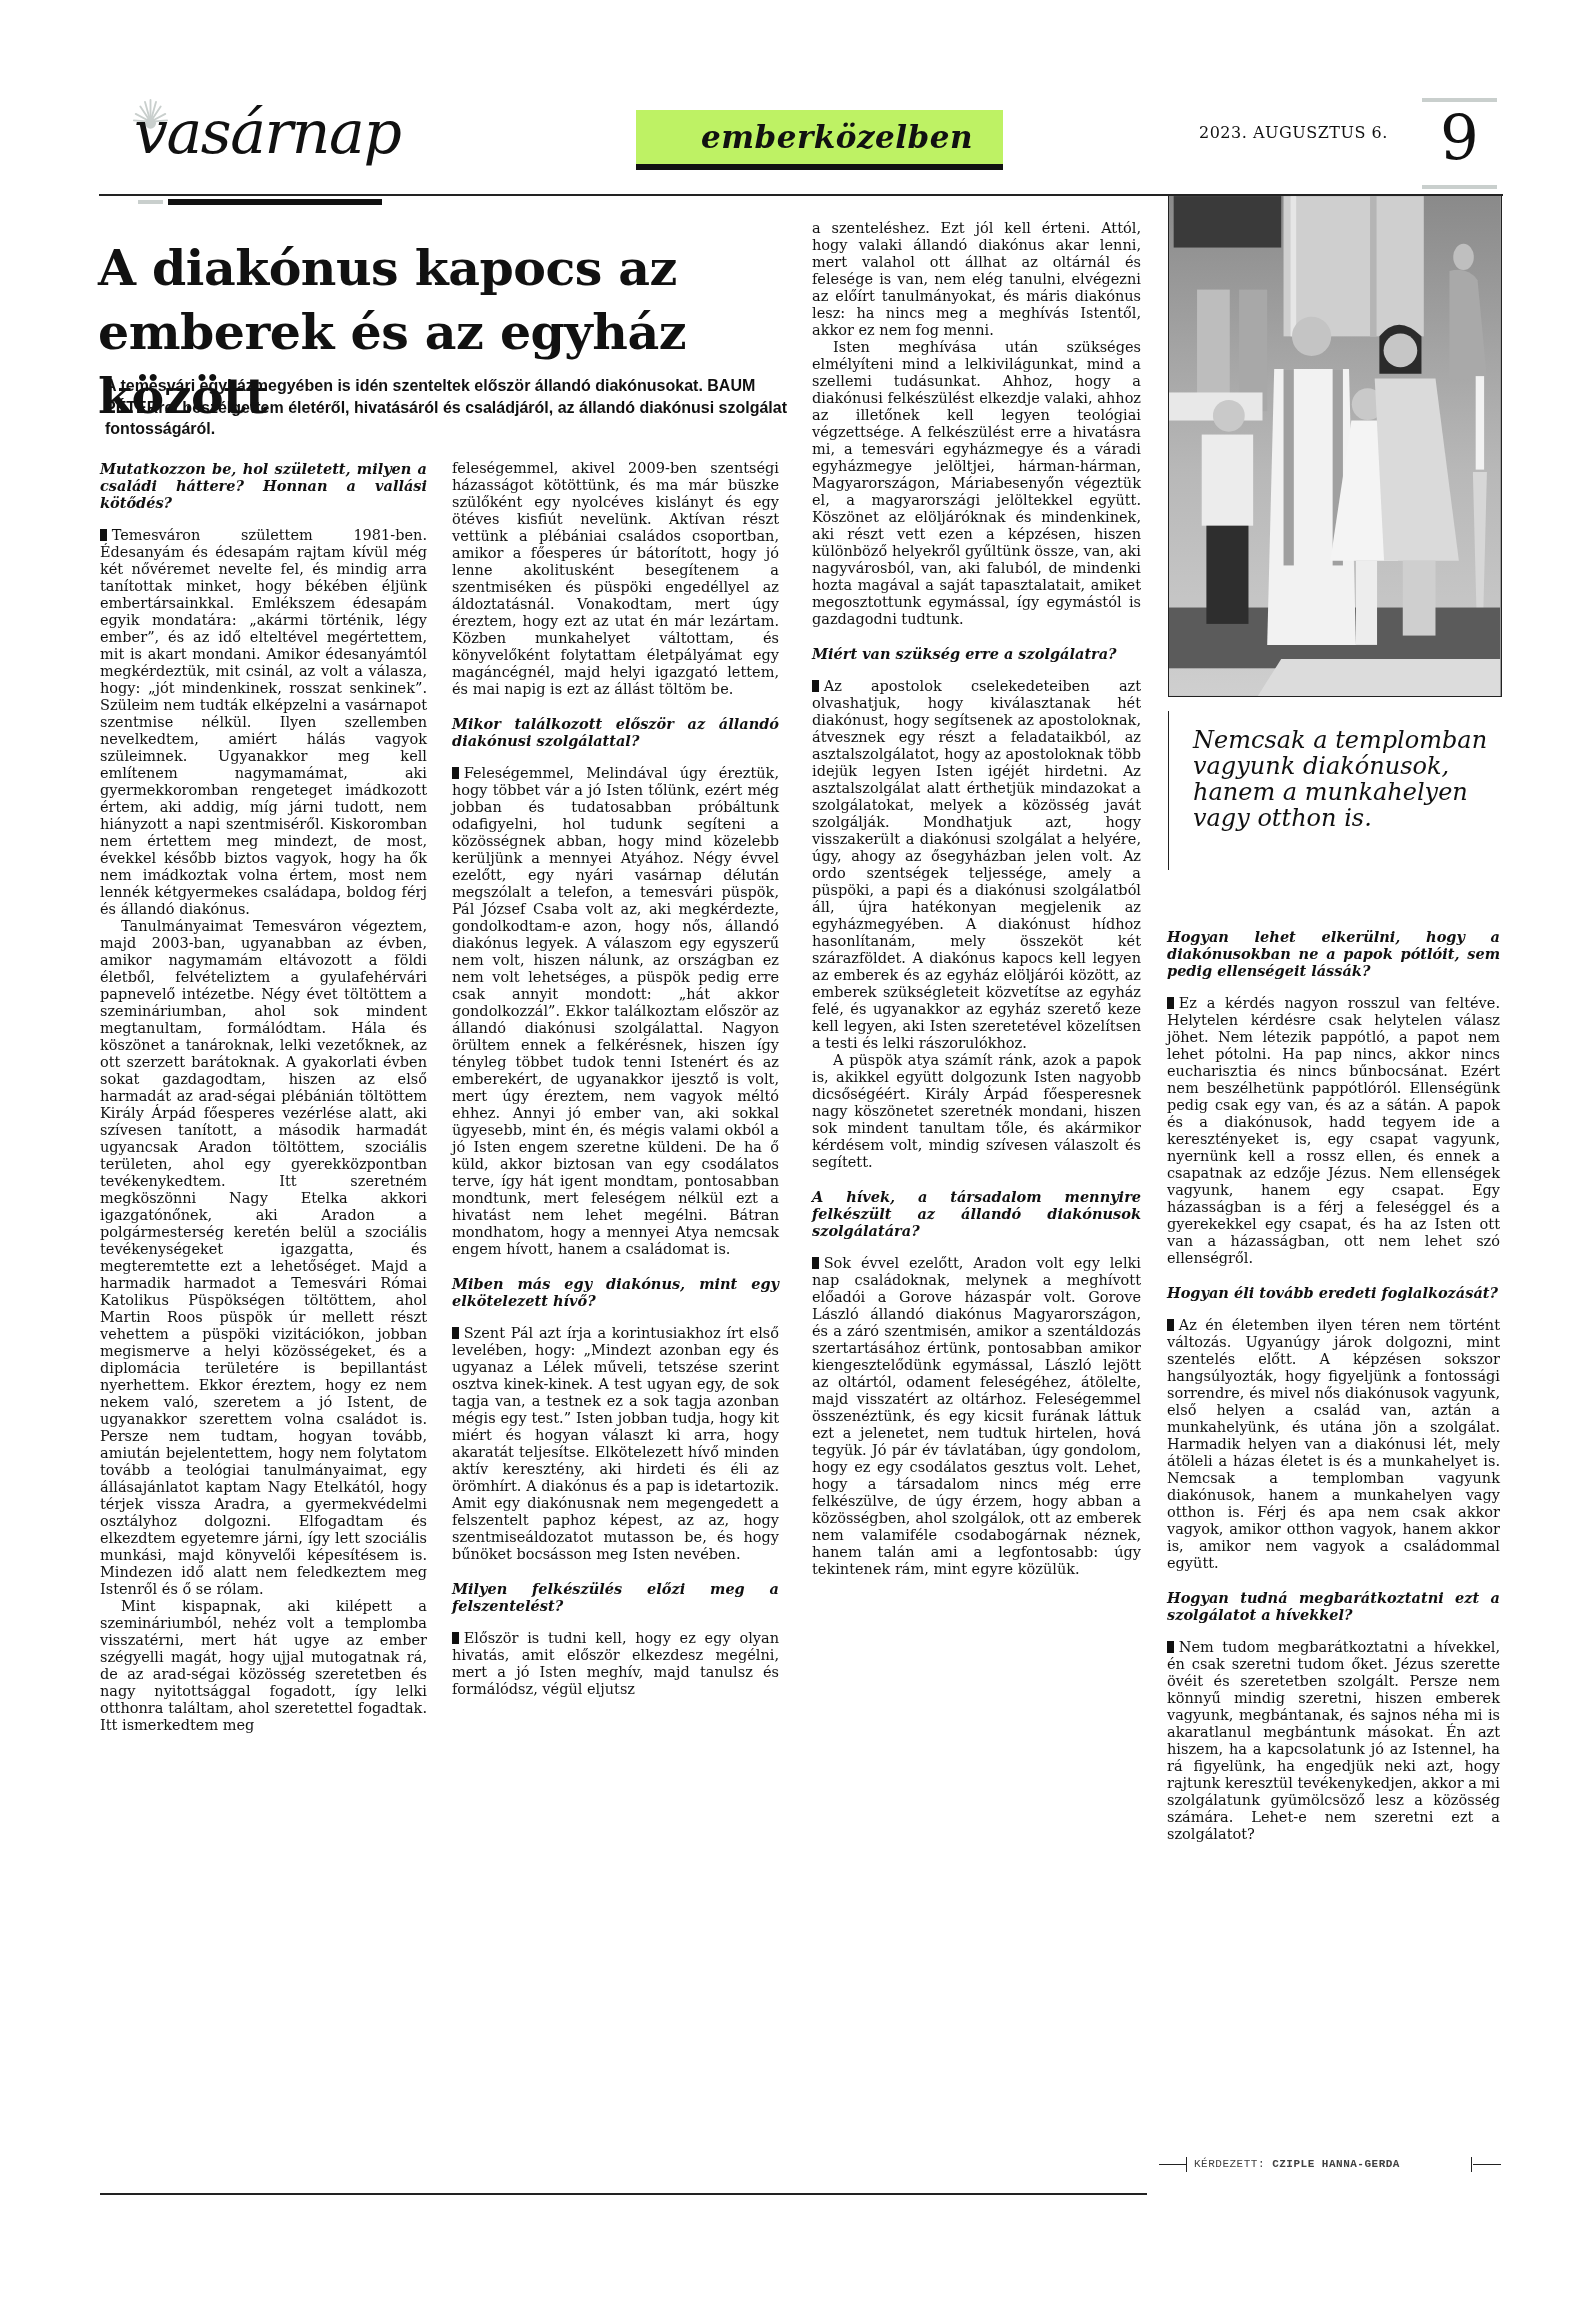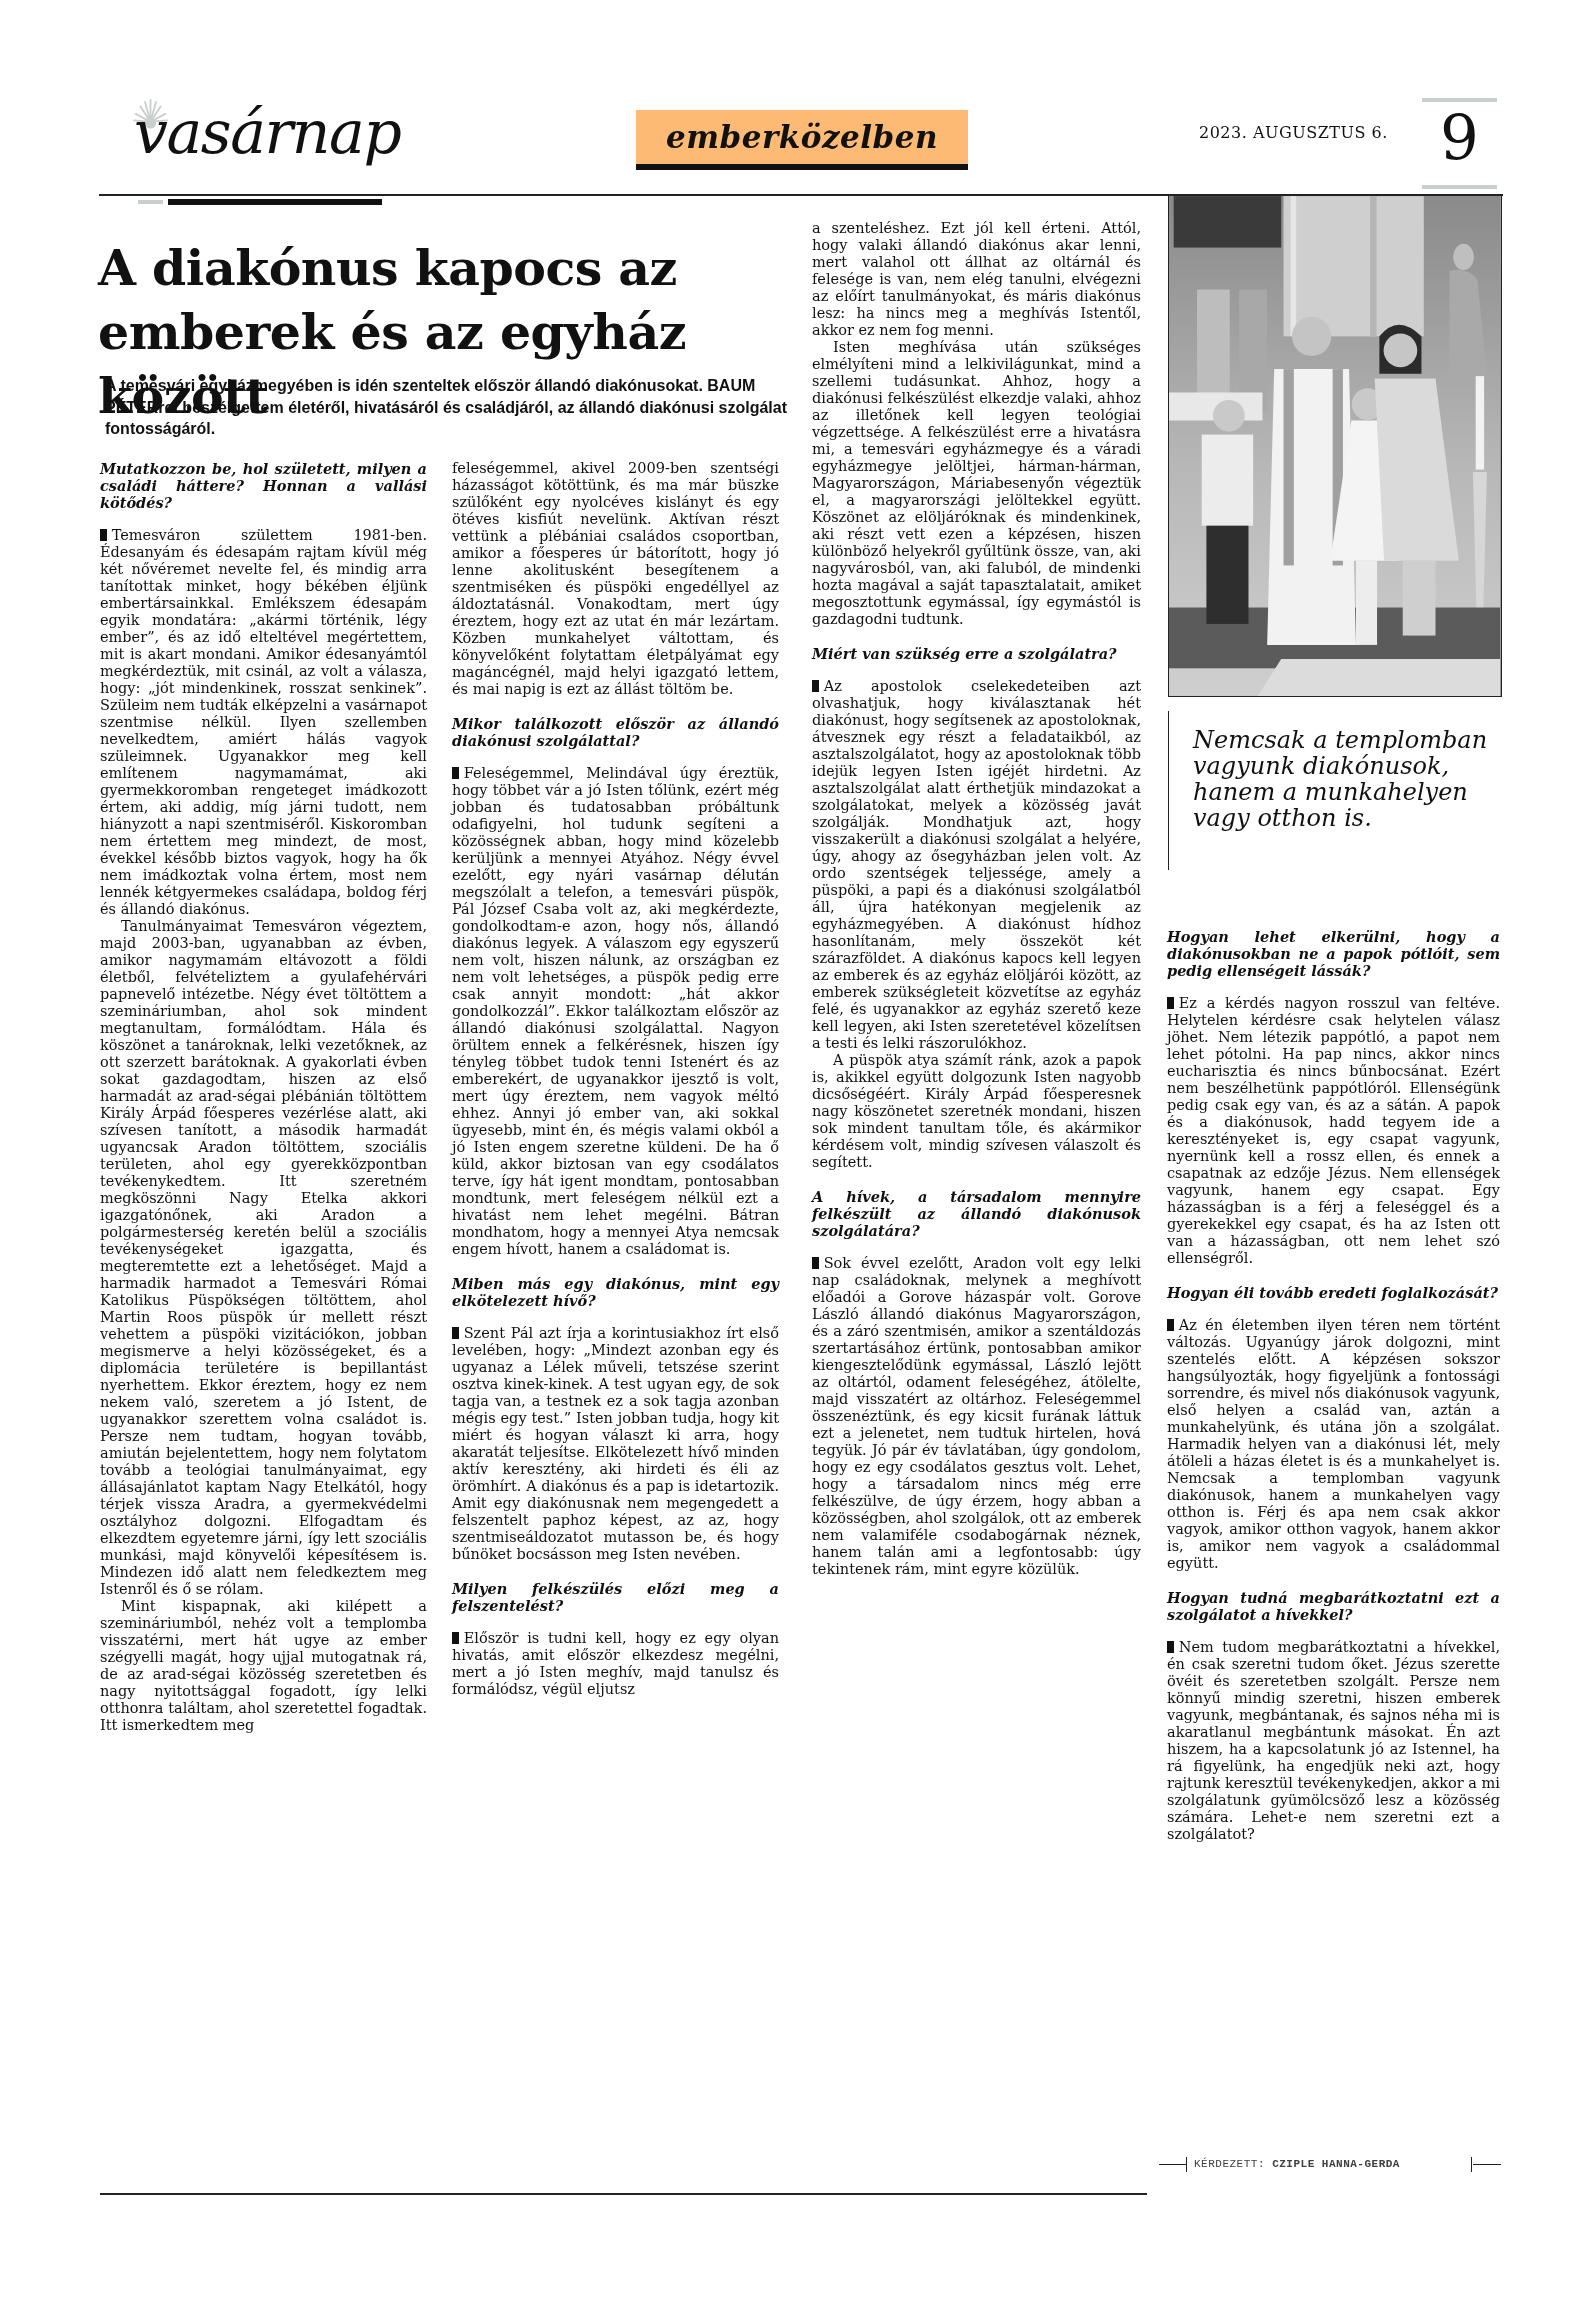--- a/index.html
+++ b/index.html
@@ -6,21 +6,21 @@
   body { width:1595px; height:2319px; position:relative; overflow:hidden; color:#111; font-family:"DejaVu Serif", serif; }
   .abs { position:absolute; }
 
   
   .masthead { left:96px; top:96px; width:252px; height:89px;margin-left:36px; }
   .masthead .sun { position:absolute; left:0; top:0; width:37px; height:33px; }
   .masthead .name { position:absolute; left:1.9px; top:5.6px; font-family:"DejaVu Serif", serif; font-style:italic; font-size:60px; letter-spacing:-1.4px; line-height:1; color:#111; }
   .masthead .bar-grey { position:absolute; left:5.6px; top:104px; width:25px; height:4.2px; background:#c9cfcd; }
   .masthead .bar-black { position:absolute; left:36px; top:103px; width:214px; height:6px; background:#111; }
 
-  .section-tag { left:636px; top:110px; width:332px; height:54px; background:#fdba74; border-bottom:6.5px solid #111; display:flex; align-items:center; justify-content:center; }
+  .section-tag { left:636px; top:110px; width:332px; height:54px; background:#bef264; border-bottom:6.5px solid #111; display:flex; align-items:center; justify-content:center;padding-left:35px; }
   .section-tag span { font-family:"DejaVu Serif", serif; font-style:italic; font-weight:bold; font-size:31px; letter-spacing:0.5px; color:#111; }
 
   .date { left:1199px; top:123px; font-family:"DejaVu Serif", serif; font-size:16px; letter-spacing:0.5px; color:#111; }
   .pagebox { left:1422px; top:98px; width:75px; height:91px; }
   .pagebox .bar { position:absolute; left:0; width:75px; height:3.7px; background:#c9cfcd; }
   .pagebox .num { position:absolute; left:0; top:9.3px; width:75px; text-align:center; font-family:"DejaVu Serif", serif; font-size:61px; line-height:1; color:#111; }
 
   .top-rule { left:99px; top:194px; width:1404px; height:2.3px; background:#222; }
 
   

